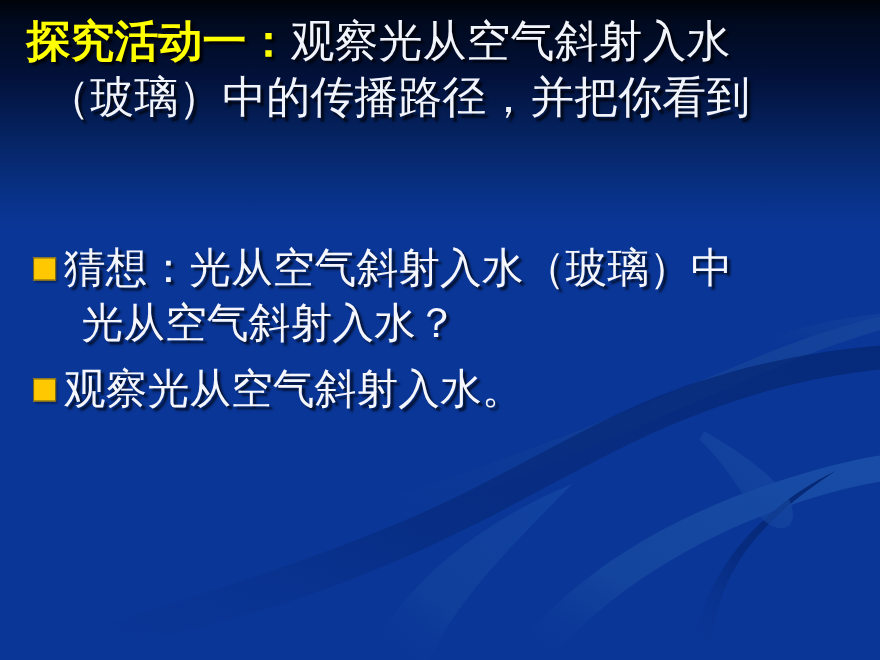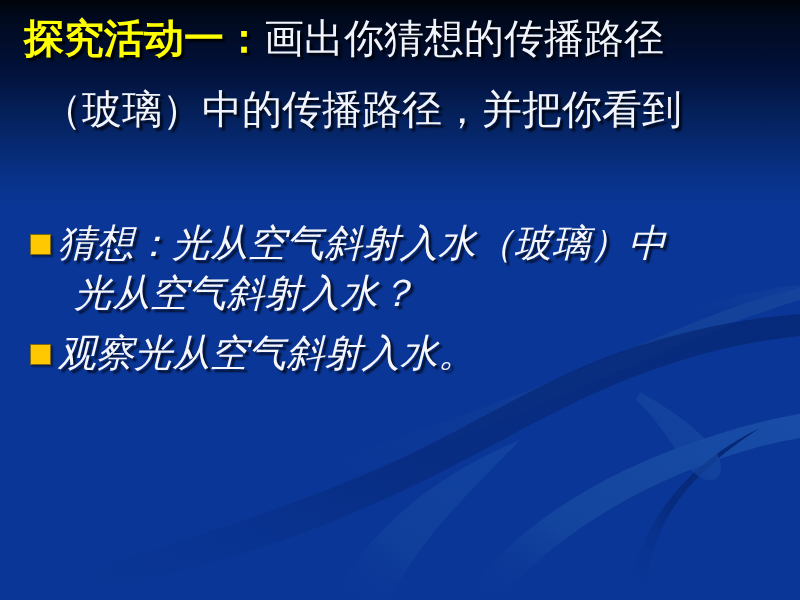--- a/index.html
+++ b/index.html
@@ -67,40 +67,39 @@
 
   .title-line {
     font-size: 40px;
     line-height: 51px;
     color: #f2f4fb;
     font-weight: 400;
     white-space: pre;
     text-shadow: 3px 3px 2px rgba(0,0,0,0.75);
     letter-spacing: 0px;
   }
-  .title-line.l2 { text-indent: 18px; margin-top: 20px; }
+  .title-line.l2 { text-indent: 18px; }
 
   .title-hl {
     color: #ffff00;
     font-weight: bold;
     text-shadow: 3px 3px 2px rgba(0,0,0,0.85);
   }
 
   .bullets {
     position: absolute;
     left: 30px;
     top: 218px;
     width: 756px;
   }
 
   .bullet-item {
     display: flex;
     align-items: flex-start;
     margin-bottom: 10px;
-    font-style: italic;
   }
 
   .bullet-marker {
     flex: 0 0 auto;
     width: 19px;
     height: 19px;
     margin-top: 16px;
     margin-right: 7px;
     background: #ffc800;
     border: 1px solid #7d6a18;
@@ -161,21 +160,21 @@
                C 700,482 688,468 676,450 C 664,432 650,412 636,400 Z" fill="url(#swA)" opacity="0.7"></path>
 
       <path d="M 690,310 C 730,296 770,288 800,285 L 800,294
                C 768,298 730,306 694,318 Z" fill="url(#swC)" opacity="0.6"></path>
     </g>
   </svg>
 
   <div class="content">
 
     <div class="title-block">
-      <div class="title-line"><span class="title-hl">探究活动一：</span><span>画出你猜想的传播路径</span></div>
+      <div class="title-line"><span class="title-hl">探究活动一：</span><span>观察光从空气斜射入水</span></div>
       <div class="title-line l2">（玻璃）中的传播路径，并把你看到</div>
     </div>
 
     <div class="bullets">
 
       <div class="bullet-item">
         <span class="bullet-marker"></span>
         <span class="bullet-text"><span>猜想：光从空气斜射入水（玻璃）中</span><span class="cont">光从空气斜射入水？</span></span>
       </div>
 

